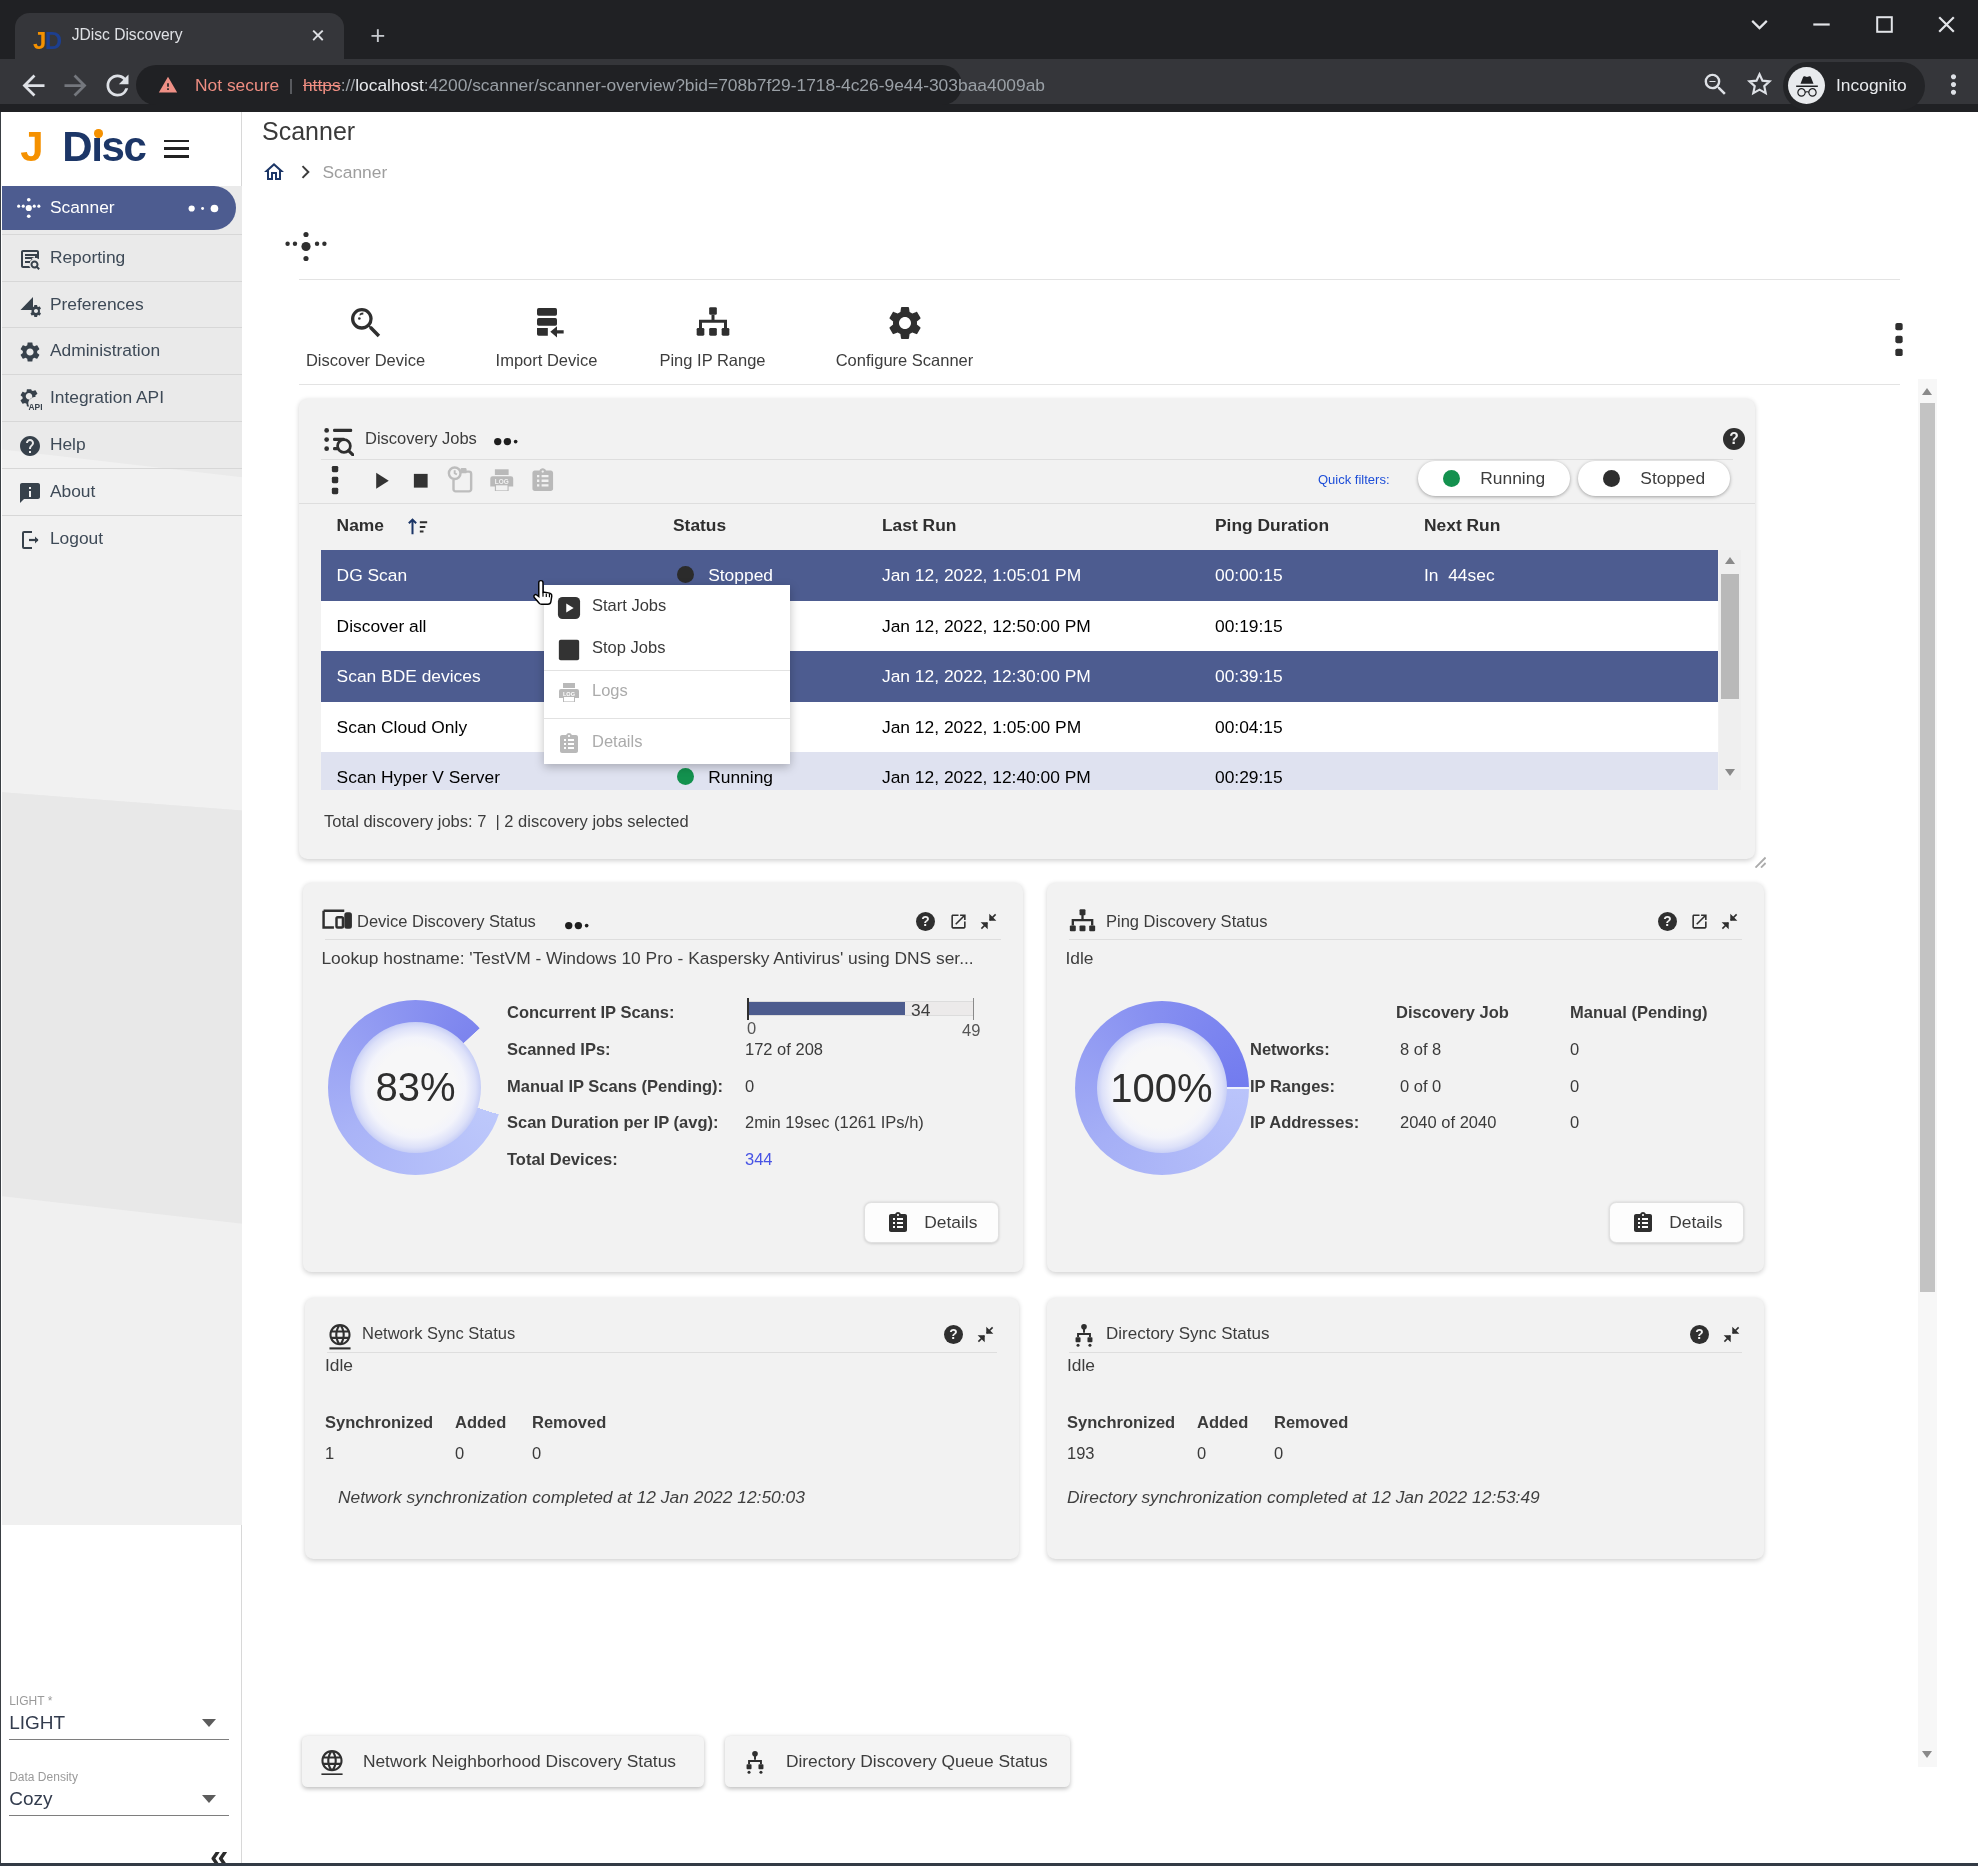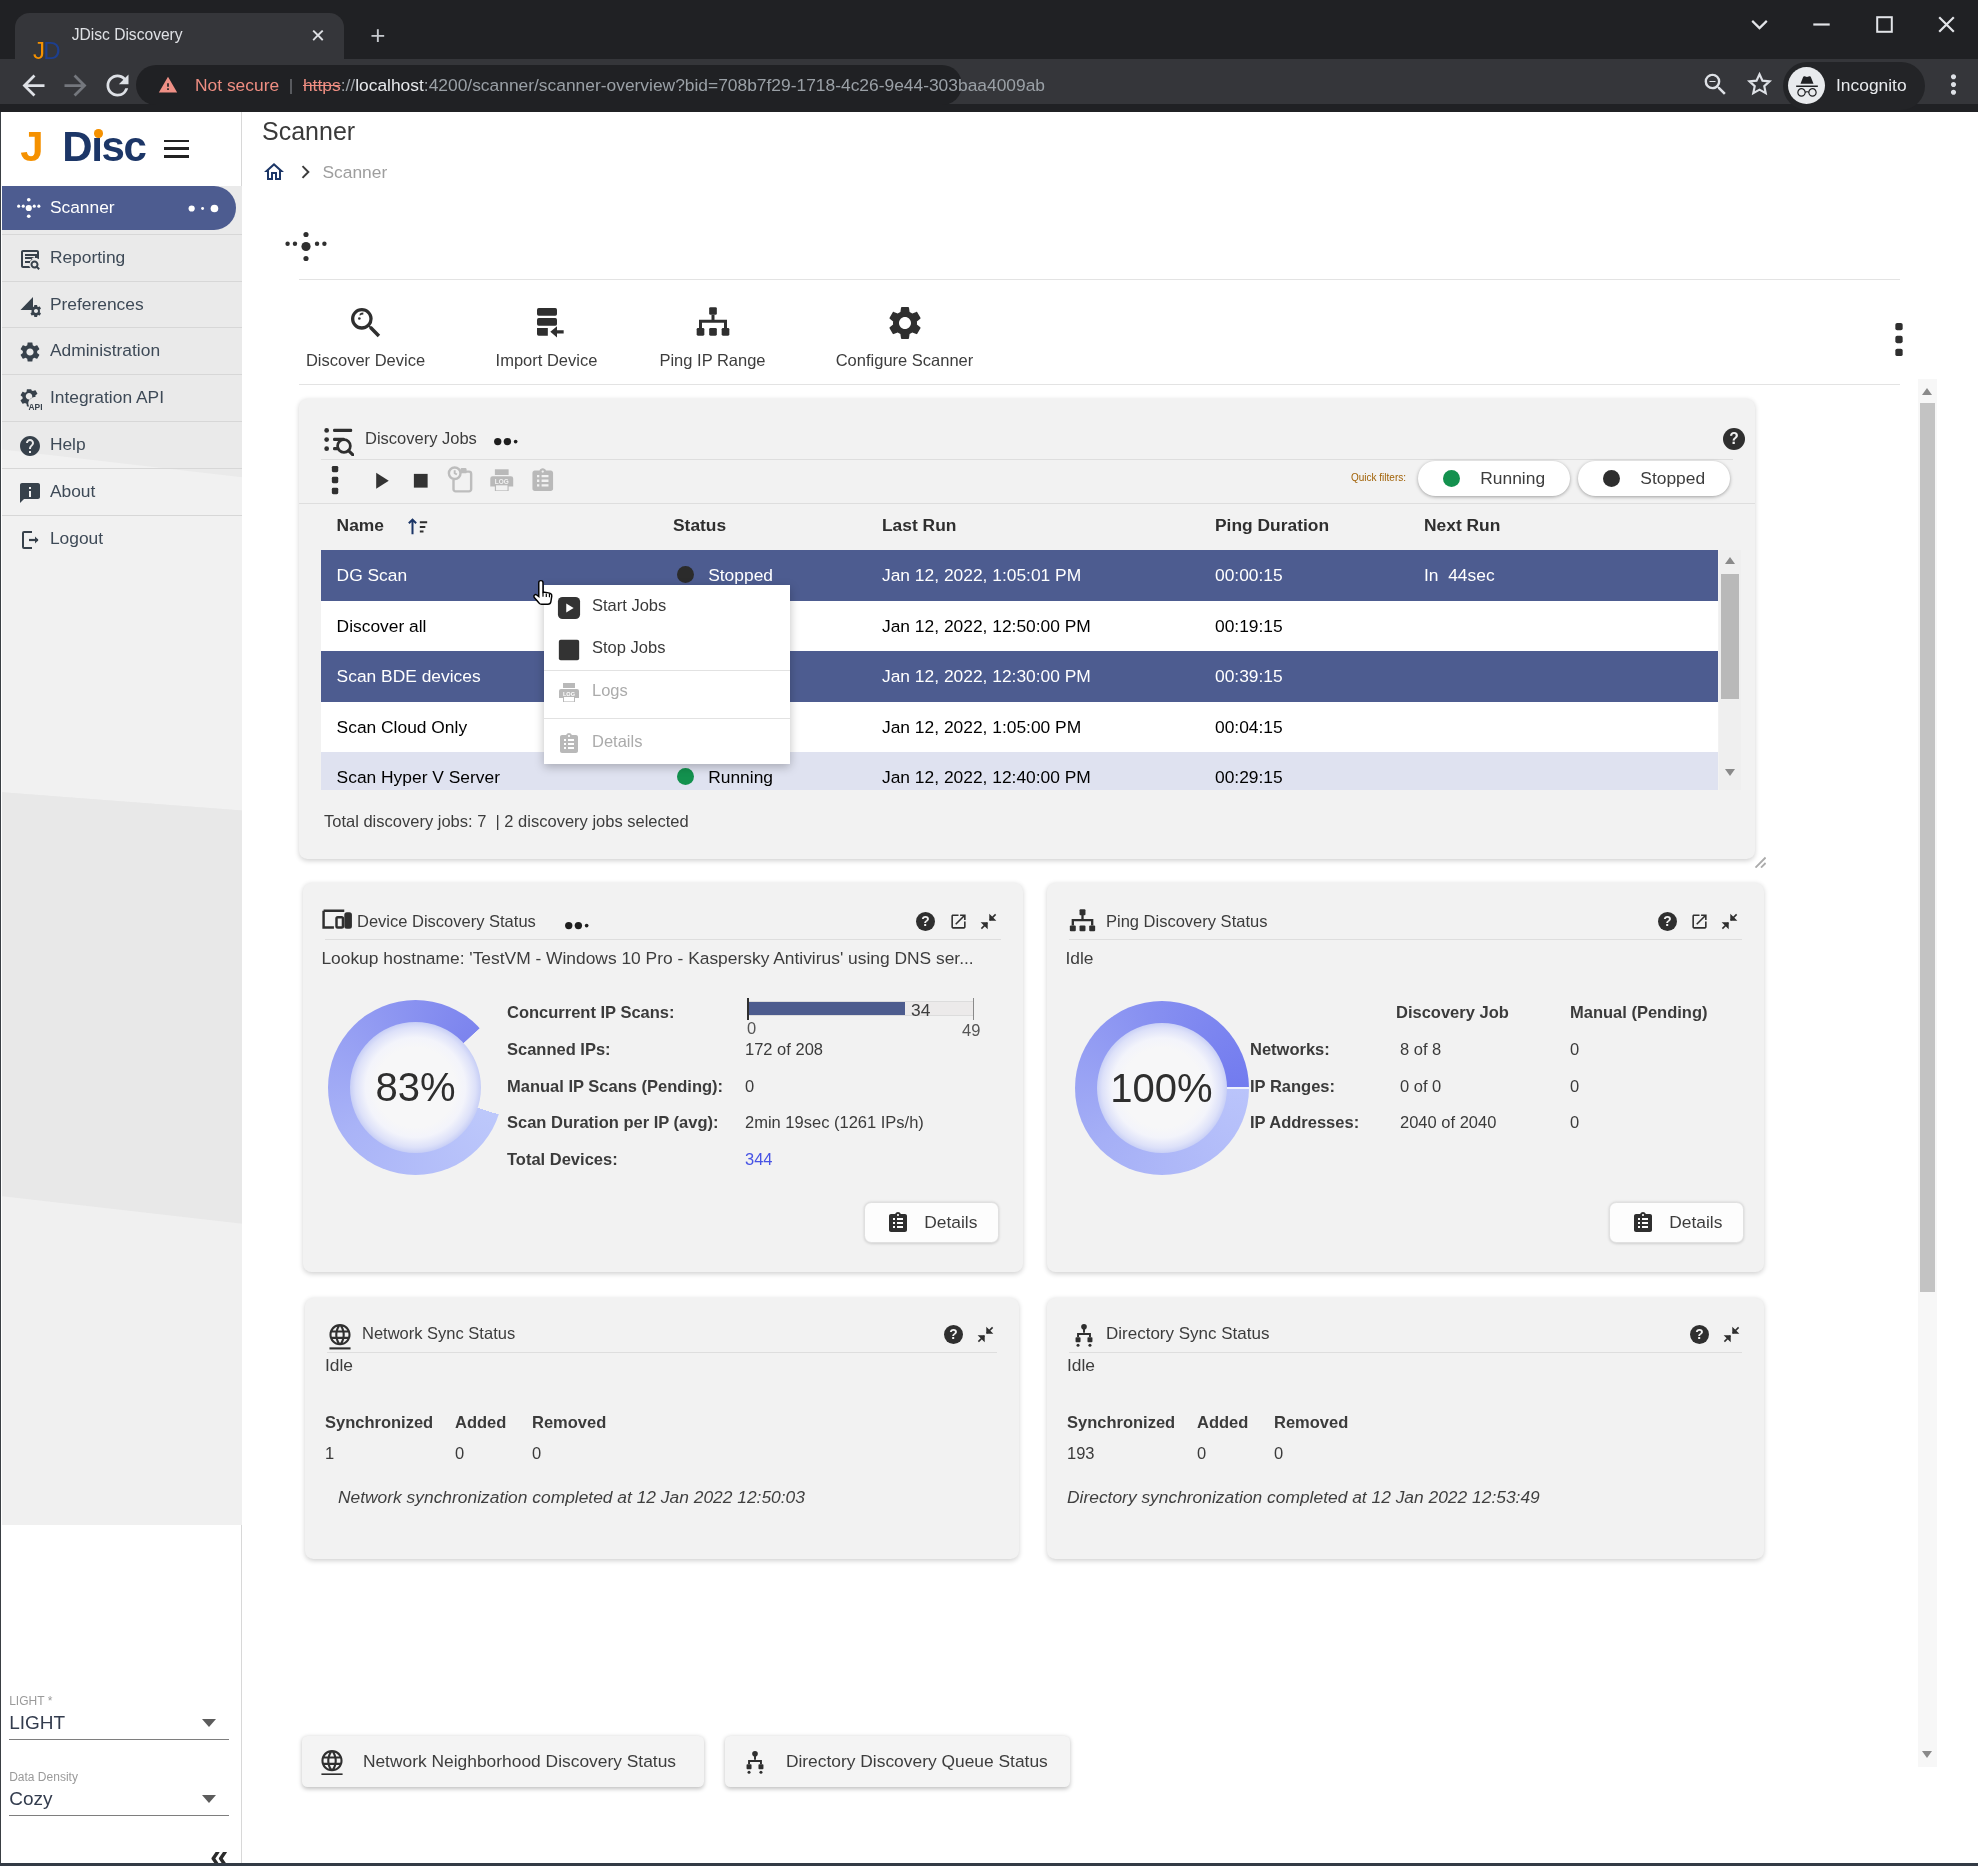--- a/index.html
+++ b/index.html
@@ -3,21 +3,21 @@
 <meta charset="utf-8">
 <style>
 * { margin:0; padding:0; box-sizing:border-box; }
 html,body { width:1978px; height:1867px; overflow:hidden; }
 body { font-family:"Liberation Sans", sans-serif; position:relative; background:#fff; }
 svg { display:block; }
 
 
 #chrome { position:absolute; left:0; top:0; width:1978px; height:112px; background:#202124; }
 #tab { position:absolute; left:14.7px; top:13px; width:329px; height:46px; background:#35363a; border-radius:14.7px 14.7px 0 0; }
-#tab .fav { position:absolute; left:18.4px; top:24px; font-weight:normal; font-size:24px; }
+#tab .fav { position:absolute; left:18.4px; top:14px; font-weight:bold; font-size:24px; }
 #tab .title { position:absolute; left:57px; top:13px; font-size:15.6px; color:#dfe1e5; }
 #tab .close { position:absolute; right:14.7px; top:12px; width:22px; height:22px; color:#dfe1e5; font-size:18.4px; text-align:center; line-height:22px; }
 #newtab { position:absolute; left:364px; top:22px; width:27.5px; height:27.5px; color:#c6c9ce; font-size:26px; line-height:26px; text-align:center; font-weight:300; }
 .wbtn { position:absolute; top:9.2px; color:#e2e4e8; }
 #toolbar { position:absolute; left:0; top:59px; width:1978px; height:45px; background:#35363a; }
 #urlpill { position:absolute; left:136px; top:6.4px; width:826px; height:40px; background:#202124; border-radius:20px; }
 #urlpill .txt { position:absolute; left:59px; top:9.2px; font-size:17.4px; white-space:nowrap; color:#9aa0a6; }
 .navic { position:absolute; top:10px; }
 #incog { position:absolute; right:53px; top:2.8px; height:48px; border-radius:24px; background:#232427; display:flex; align-items:center; padding:0 18.4px 0 5.5px; }
 #incog .circ { width:37px; height:37px; border-radius:50%; background:#e8eaed; margin-right:11px; position:relative; }
@@ -355,21 +355,21 @@
           <g fill="#b9b9b9">
             <path d="M6 2h12v5H6z"></path>
             <path d="M4 8h16a2 2 0 0 1 2 2v7h-4v4H6v-4H2v-7a2 2 0 0 1 2-2z"></path>
             <rect x="7" y="16" width="10" height="4.4" fill="#f2f2f2"></rect>
           </g>
           <text x="12" y="14.6" font-size="5.6" font-weight="bold" fill="#f2f2f2" text-anchor="middle" font-family="Liberation Sans, sans-serif">LOG</text>
         </svg>
       <svg style="position:absolute;left:230px;top:68px" width="27.5" height="27.5" viewBox="0 0 24 24">
           <path fill="#b9b9b9" d="M19 3h-4.18C14.4 1.84 13.3 1 12 1c-1.3 0-2.4.84-2.82 2H5c-1.1 0-2 .9-2 2v14c0 1.1.9 2 2 2h14c1.1 0 2-.9 2-2V5c0-1.1-.9-2-2-2zm-7 0c.55 0 1 .45 1 1s-.45 1-1 1-1-.45-1-1 .45-1 1-1zm-3 14H7v-2h2v2zm0-4H7v-2h2v2zm0-4H7V7h2v2zm8 8h-6v-2h6v2zm0-4h-6v-2h6v2zm0-4h-6V7h6v2z"></path>
         </svg>
-      <div style="position:absolute;left:1019px;top:73px;width:88px;text-align:right;font-size:10px;color:#a16207">Quick filters:</div>
+      <div style="position:absolute;left:1019px;top:73px;width:88px;text-align:left;font-size:13px;color:#1d4ed8">Quick filters:</div>
       <div class="pill" style="left:1119px;top:62px;width:152px"><span class="dot" style="background:#13914e"></span>Running</div>
       <div class="pill" style="left:1279px;top:62px;width:152px"><span class="dot" style="background:#2e2e2e"></span>Stopped</div>
       <div class="cdiv" style="top:104px;left:0;right:0"></div>
 
       <div style="position:absolute;left:22px;top:104px;width:1399px;height:47px;">
         <span style="position:absolute;left:15.6px;top:12px;font-size:17.4px;font-weight:bold;color:#2f2f2f">Name</span>
         <svg style="position:absolute;left:85px;top:12px" width="24" height="22" viewBox="0 0 26 24">
             <g stroke="#1c3667" stroke-width="2.2" fill="none">
               <path d="M7 21V6M3 9l4-4 4 4"></path>
             </g>

